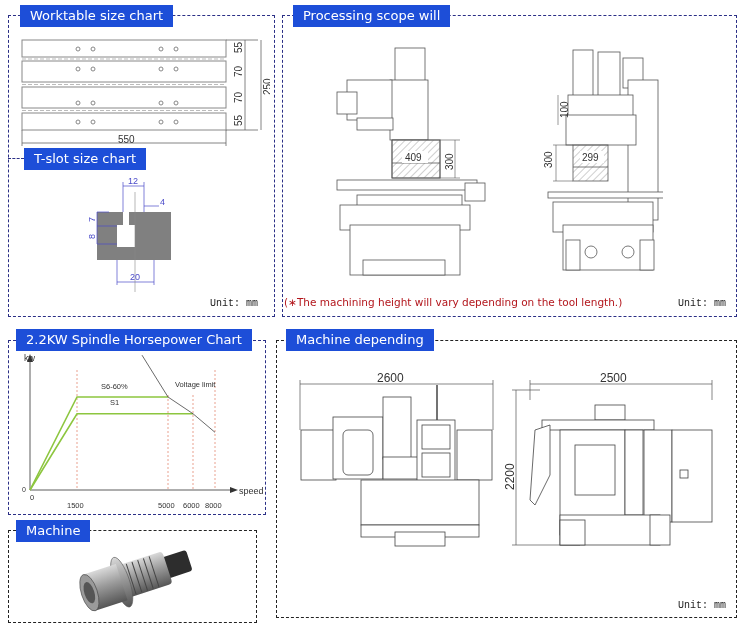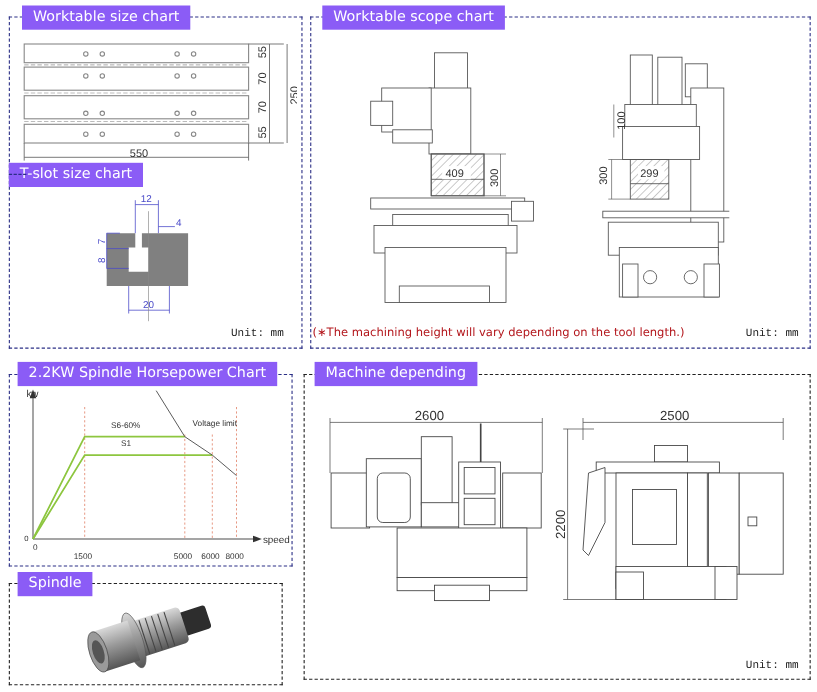--- a/index.html
+++ b/index.html
@@ -1,19 +1,19 @@
 <!DOCTYPE html>
 <html><head>
 <meta charset="utf-8">
 <style>
   html,body{margin:0;padding:0;background:#fff;}
   body{width:743px;height:629px;position:relative;overflow:hidden;font-family:"DejaVu Sans",sans-serif;color:#222;}
   .panel{position:absolute;border:1px dashed #2b2f86;box-sizing:border-box;}
   .panel.blk{border-color:#222;}
-  .tag{position:absolute;background:#8b5cf6;color:#fff;font-family:"DejaVu Sans",sans-serif;font-size:13px;line-height:22px;height:22px;padding:0 10px;white-space:nowrap;}
+  .tag{position:absolute;background:#1d4ed8;color:#fff;font-family:"DejaVu Sans",sans-serif;font-size:13px;line-height:22px;height:22px;padding:0 10px;white-space:nowrap;}
   .unit{position:absolute;font-size:10px;color:#222;font-family:Liberation Mono, monospace;}
   svg text{font-family:"Liberation Sans",sans-serif;}
   .note{position:absolute;font-size:10.5px;color:#b3161c;font-family:"DejaVu Sans",sans-serif;white-space:nowrap;}
 </style>
 </head>
 <body>
 
 <div class="panel" style="left:8px;top:15px;width:267px;height:302px;"></div>
 <div class="tag" style="left:20px;top:5px;">Worktable size chart</div>
 
@@ -59,21 +59,21 @@
   <g font-size="10" fill="#333">
     <text transform="translate(227,18) rotate(-90)">55</text>
     <text transform="translate(227,42) rotate(-90)">70</text>
     <text transform="translate(227,68) rotate(-90)">70</text>
     <text transform="translate(227,91) rotate(-90)">55</text>
     <text transform="translate(256,60) rotate(-90)">250</text>
     <text x="103" y="108">550</text>
   </g>
 </svg>
 
-<div class="tag" style="left:8px;top:148px;">T-slot size chart</div>
+<div class="tag" style="left:24px;top:148px;">T-slot size chart</div>
 <div style="position:absolute;left:8px;top:158px;width:16px;border-top:1px dashed #2b2f86;"></div>
 
 <svg style="position:absolute;left:85px;top:172px;" width="110" height="125" viewBox="0 0 110 125">
   <path d="M27,40 H53 V53 H47 V75 H65 V53 H59 V40 H101 V88 H27 Z" transform="translate(-15,0)" fill="#808080"></path>
   <g stroke="#4a4ac9" stroke-width="0.7" fill="none">
     <line x1="38" y1="10" x2="38" y2="40"></line>
       <line x1="59" y1="10" x2="59" y2="40"></line>
     <line x1="38" y1="14" x2="59" y2="14"></line>
     <line x1="59" y1="34" x2="74" y2="34"></line>
     <line x1="12" y1="40" x2="12" y2="72"></line>
@@ -89,21 +89,21 @@
     <text x="43" y="12">12</text>
     <text x="75" y="33">4</text>
     <text transform="translate(10,50) rotate(-90)">7</text>
     <text transform="translate(10,67) rotate(-90)">8</text>
     <text x="45" y="108">20</text>
   </g>
 </svg>
 <div class="unit" style="left:210px;top:298px;">Unit: mm</div>
 
 <div class="panel" style="left:282px;top:15px;width:455px;height:302px;"></div>
-<div class="tag" style="left:293px;top:5px;">Worktable scope chart</div>
+<div class="tag" style="left:293px;top:5px;">Processing scope will</div>
 
 <svg style="position:absolute;left:335px;top:40px;" width="160" height="240" viewBox="0 0 160 240">
   <g fill="#fff" stroke="#555" stroke-width="0.8">
     <rect x="60" y="8" width="30" height="40"></rect>
     <rect x="55" y="40" width="38" height="60"></rect>
     <rect x="12" y="40" width="45" height="40"></rect>
     <rect x="2" y="52" width="20" height="22"></rect>
     <rect x="22" y="78" width="36" height="12"></rect>
     <rect x="2" y="140" width="140" height="10"></rect>
     <rect x="22" y="155" width="105" height="12"></rect>
@@ -189,21 +189,21 @@
   <g id="hp-xticks">
       <text x="20" y="150" font-size="7.5" fill="#333">0</text>
       <text x="57" y="158" font-size="7.5" fill="#333">1500</text>
       <text x="148" y="158" font-size="7.5" fill="#333">5000</text>
       <text x="173" y="158" font-size="7.5" fill="#333">6000</text>
       <text x="195" y="158" font-size="7.5" fill="#333">8000</text>
     </g>
 </svg>
 
 <div class="panel blk" style="left:8px;top:530px;width:249px;height:93px;"></div>
-<div class="tag" style="left:16px;top:520px;">Spindle</div>
+<div class="tag" style="left:16px;top:520px;">Machine</div>
 
 <svg style="position:absolute;left:70px;top:545px;" width="130" height="72" viewBox="0 0 130 72">
   <defs>
     <linearGradient id="metal" x1="0" y1="0" x2="0" y2="1">
       <stop offset="0" stop-color="#d9d9d9"></stop>
         <stop offset="0.45" stop-color="#9a9a9a"></stop>
         <stop offset="1" stop-color="#555"></stop>
     </linearGradient>
   </defs>
   <g transform="rotate(-18 65 36)">

